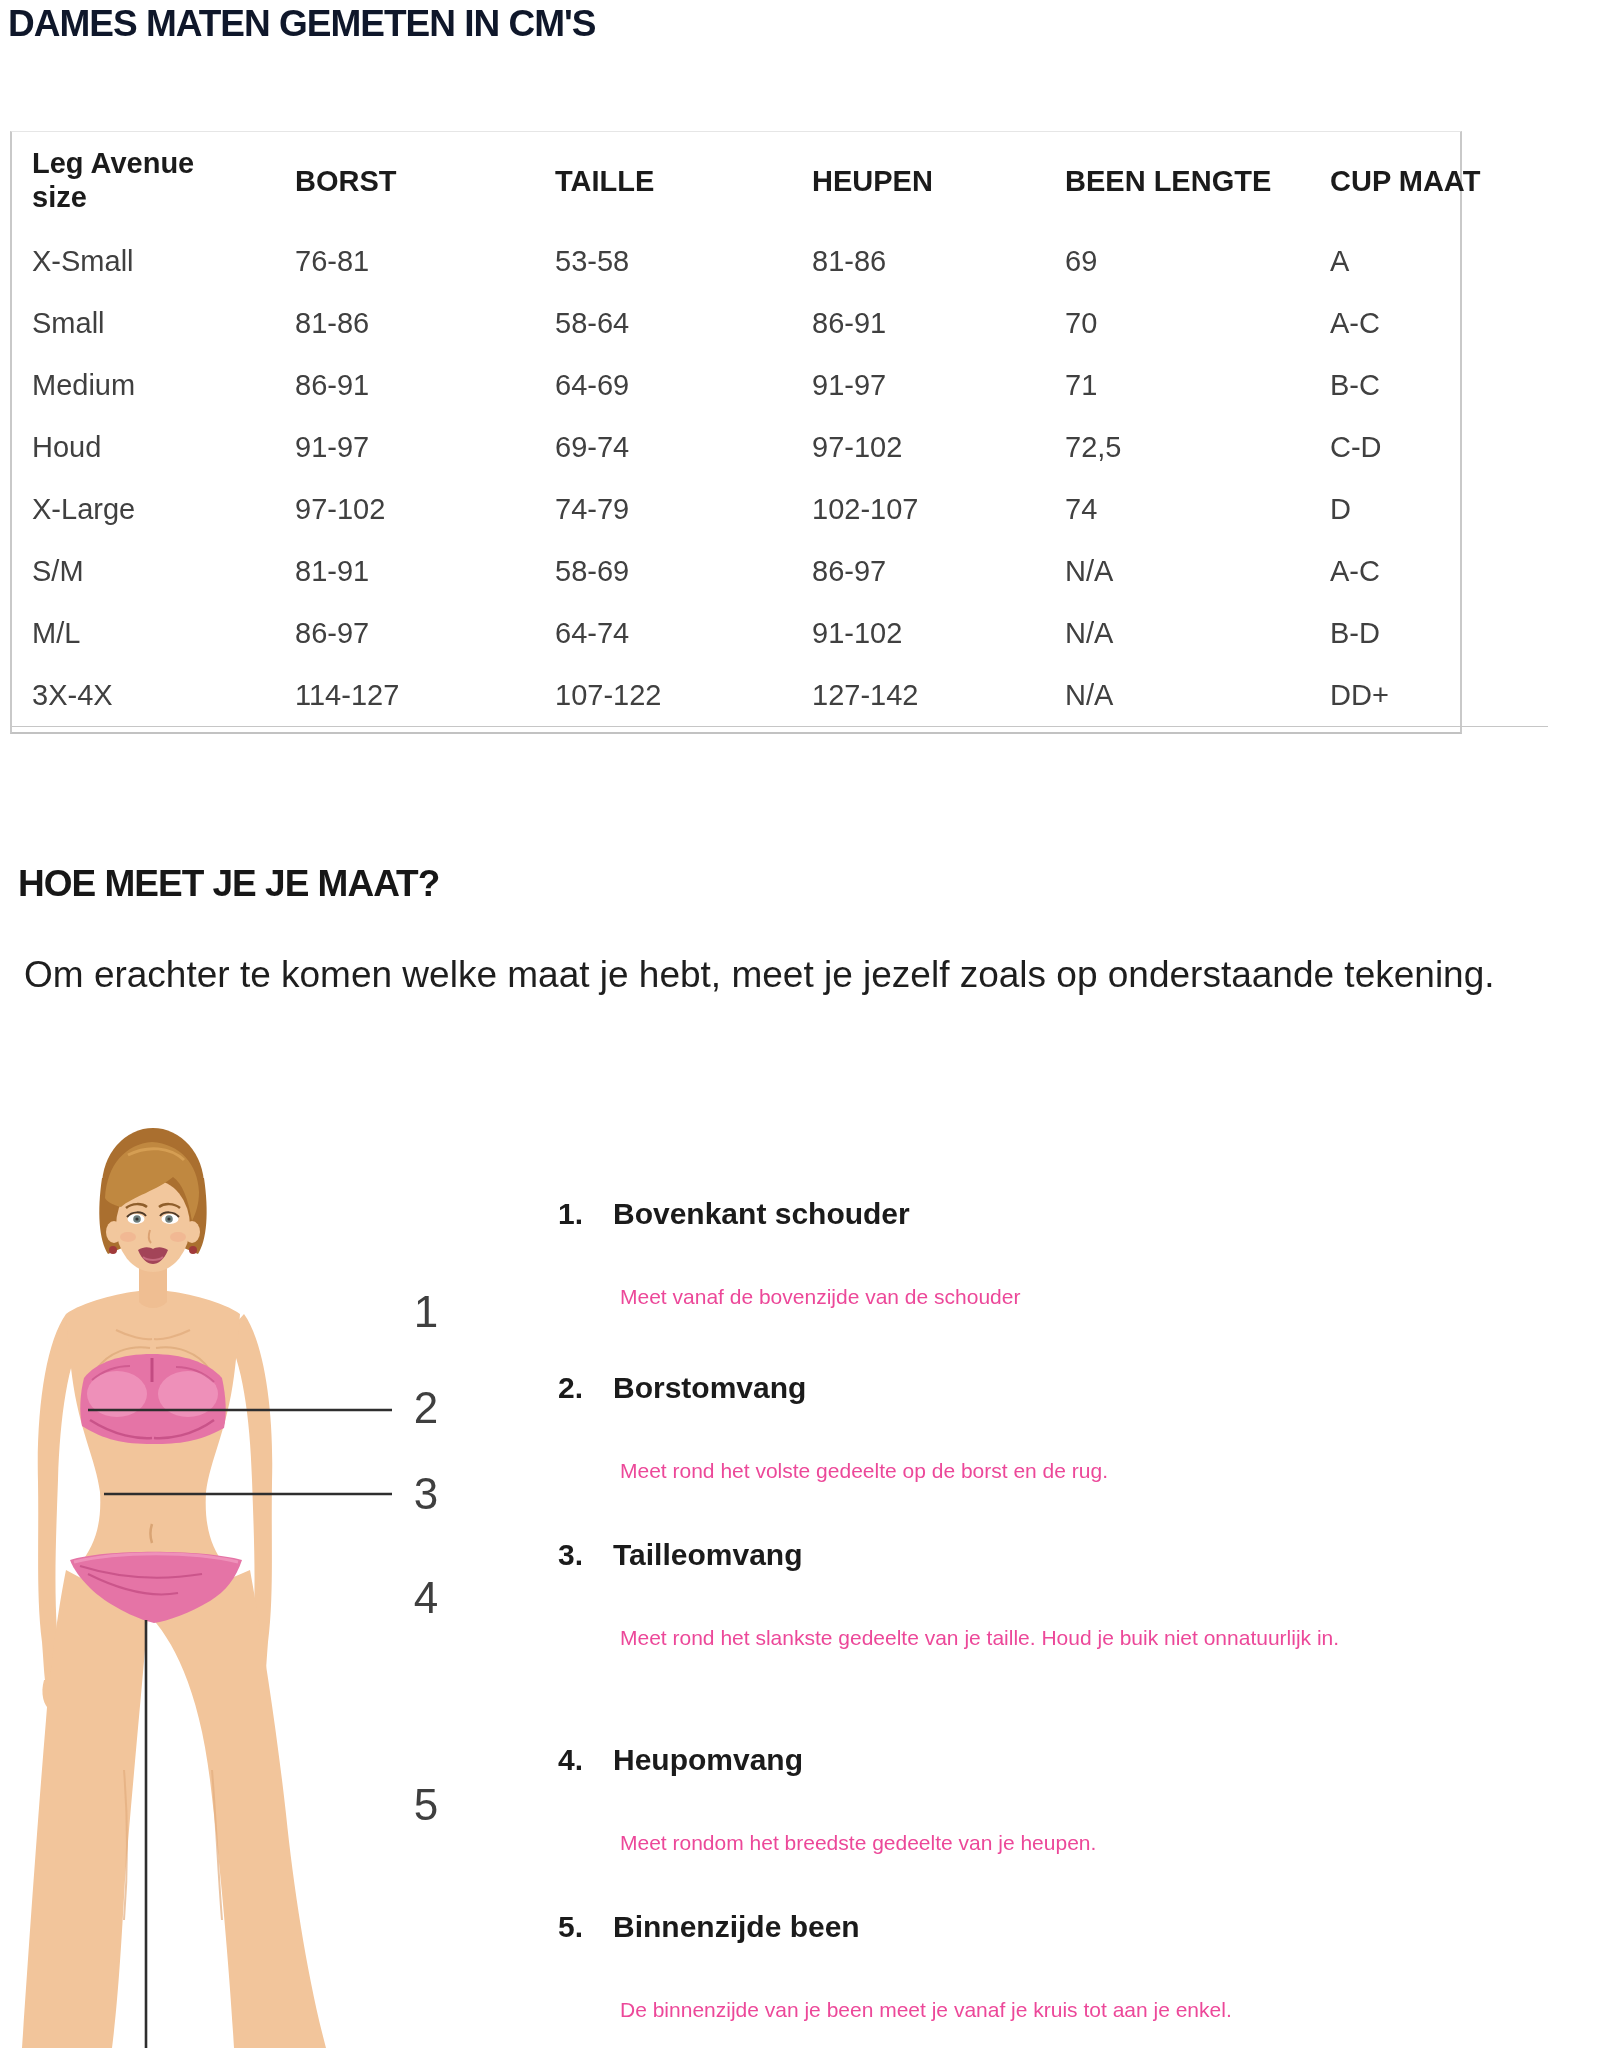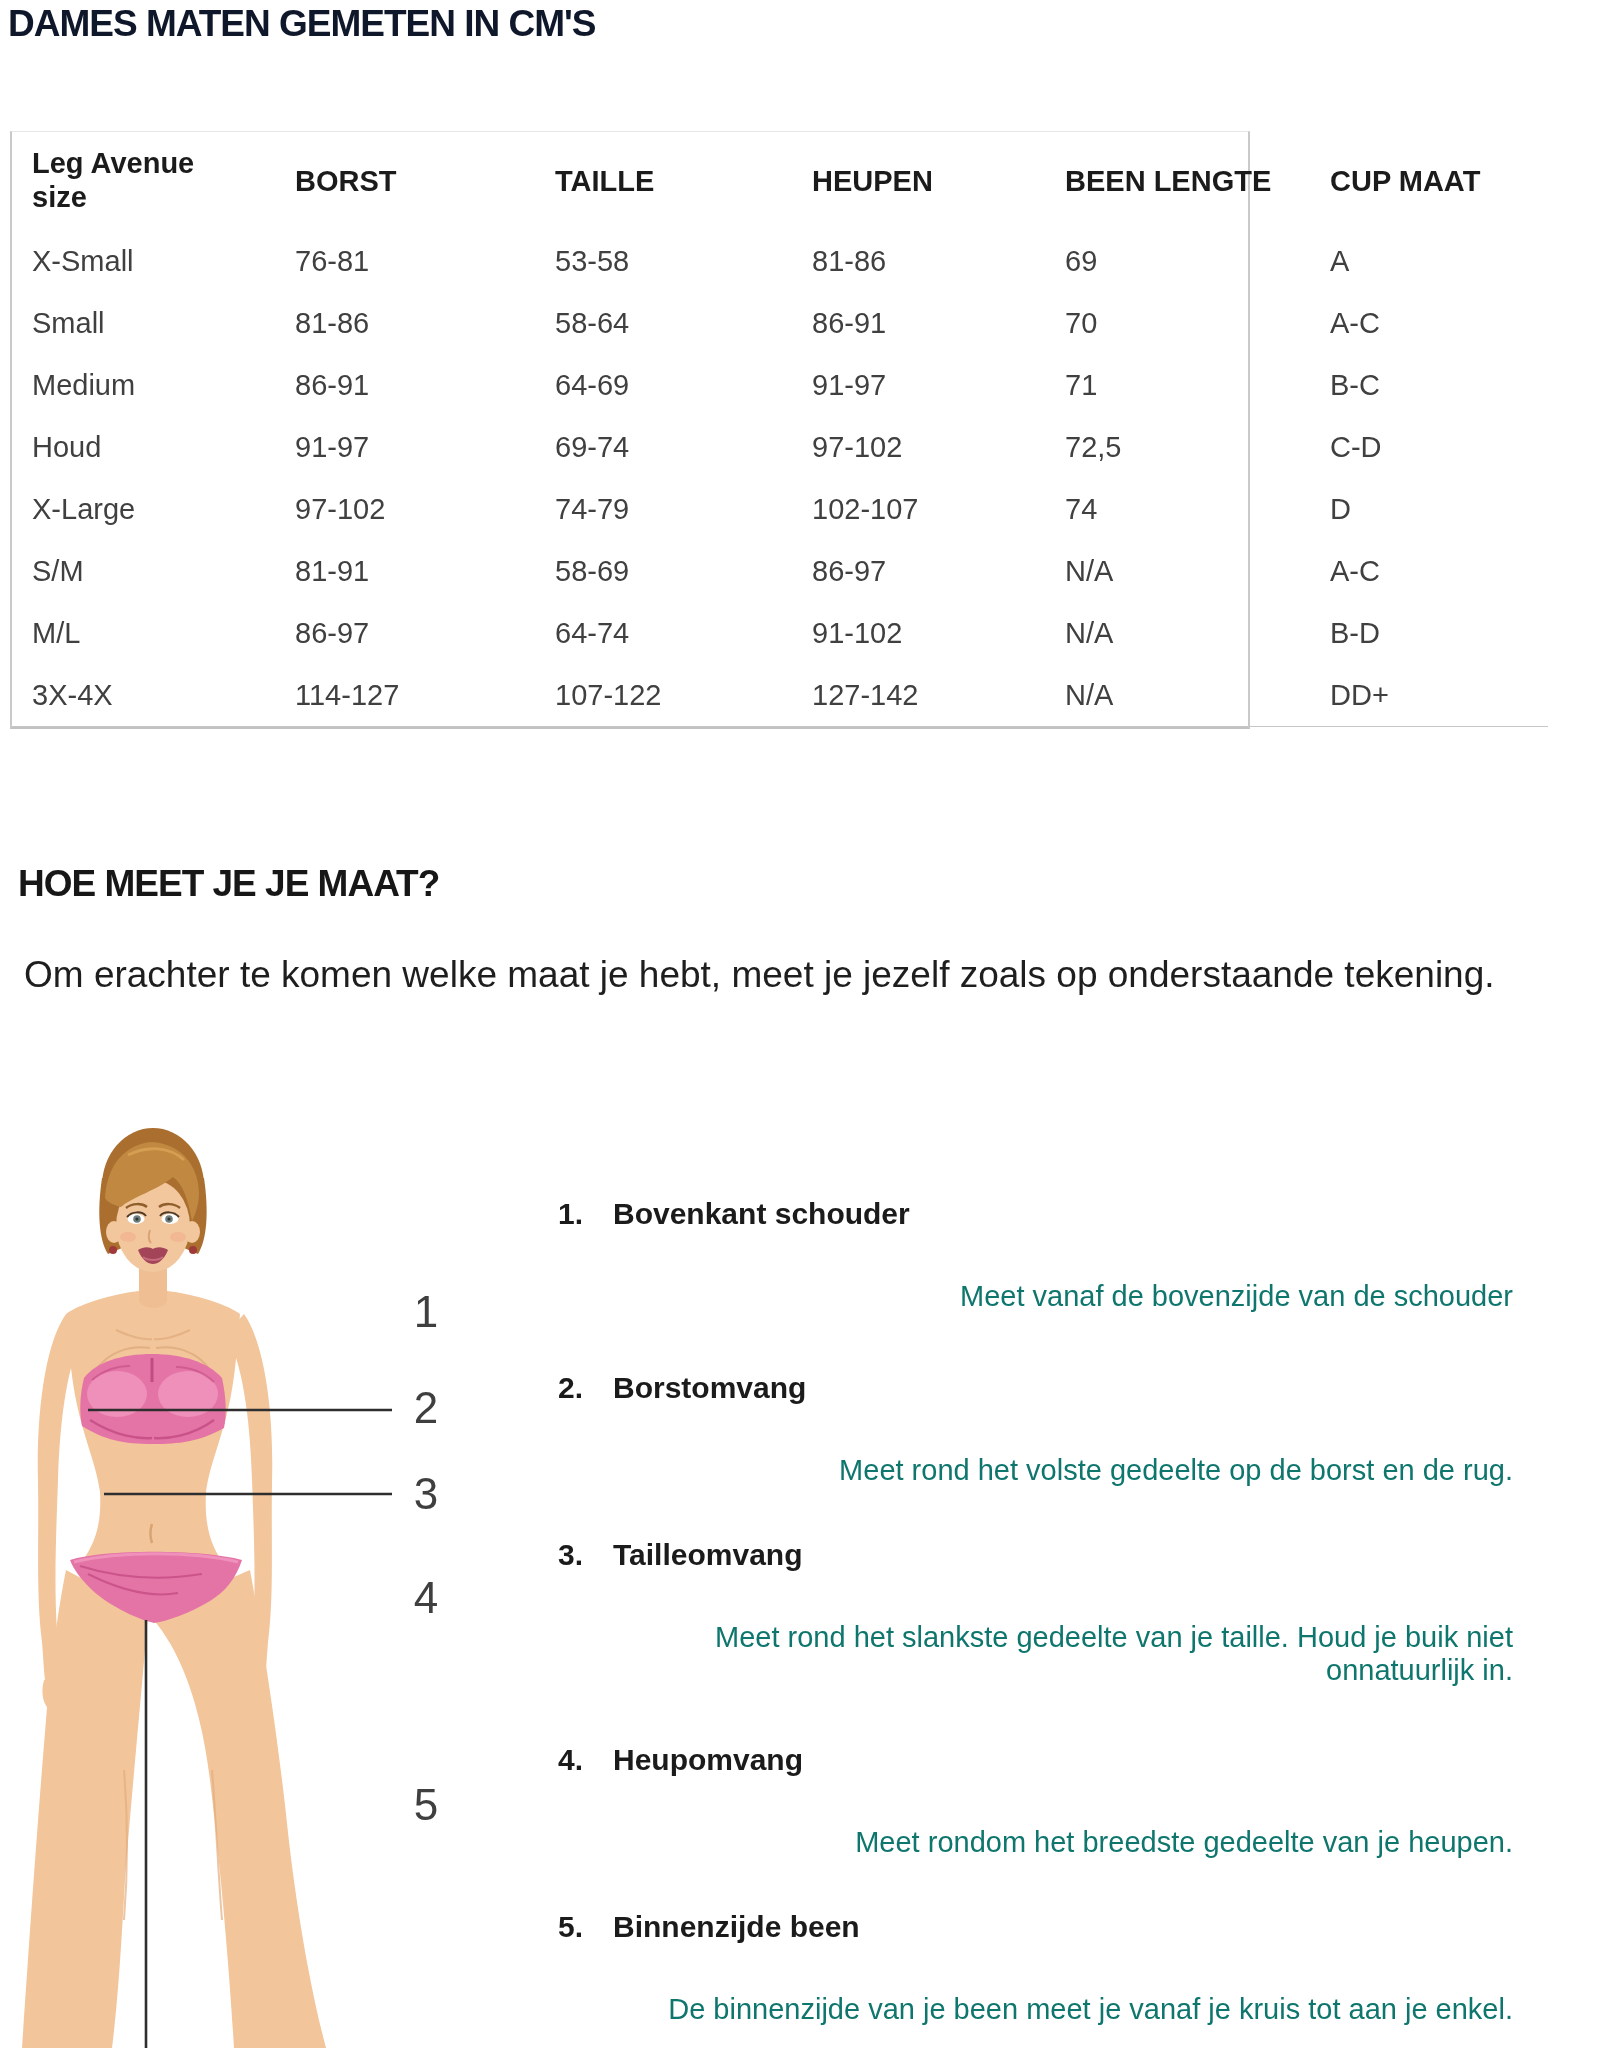--- a/index.html
+++ b/index.html
@@ -8,24 +8,24 @@
     background:#ffffff;color:#1e1e1e;
     font-family:"Liberation Sans", sans-serif;
   }
   .page-title{
     position:absolute;left:8px;top:3px;margin:0;
     font-size:37px;font-weight:bold;letter-spacing:-1px;color:#0f172a;
     white-space:nowrap;
   }
   
   .size-table-wrap{
-    position:absolute;left:10px;top:131px;width:1240px;box-sizing:border-box;
+    position:absolute;left:10px;top:131px;width:1452px;box-sizing:border-box;
     border-left:2px solid #c9c9c9;border-right:2px solid #c9c9c9;
     border-top:1px solid #e6e6e6;border-bottom:2px solid #c2c2c2;
-    background:#fff;
+    padding-bottom:5px;background:#fff;
   }
   .size-table{border-collapse:collapse;table-layout:fixed;width:100%;}
   .size-table th,.size-table td{
     text-align:left;padding:0 0 0 20px;font-size:29px;vertical-align:middle;
     white-space:nowrap;overflow:hidden;
   }
   .size-table thead th{height:98px;font-weight:bold;color:#1b1b1b;}
   .size-table thead th.first-col-head span{display:block;width:185px;line-height:1.16;white-space:normal;}
   .size-table tbody td{height:62px;font-weight:normal;color:#404040;}
   .size-table tbody tr:last-child td{border-bottom:1px solid #c6c6c6;}
@@ -50,21 +50,21 @@
   
   .steps{list-style:none;margin:0;padding:0;}
   .step{position:absolute;left:558px;width:955px;}
   .step:nth-of-type(1){top:1194px}
   .step:nth-of-type(2){top:1368px}
   .step:nth-of-type(3){top:1535px}
   .step:nth-of-type(4){top:1740px}
   .step:nth-of-type(5){top:1907px}
   .step-line{display:flex;font-size:30px;font-weight:bold;line-height:40px;color:#1b1b1b;}
   .step-num{flex:0 0 55px;width:55px;}
-  .step-desc{margin:46px 0 0 0;font-size:29px;line-height:33px;text-indent:62px;color:#0f766e;text-align:right;}
+  .step-desc{margin:46px 0 0 0;font-size:21px;line-height:33px;text-indent:62px;color:#ec4899;}
 </style>
 </head>
 <body>
 
 <h1 class="page-title">DAMES MATEN GEMETEN IN CM'S</h1>
 
 <div class="size-table-wrap">
   <table class="size-table">
     <colgroup>
       <col style="width:263px">

